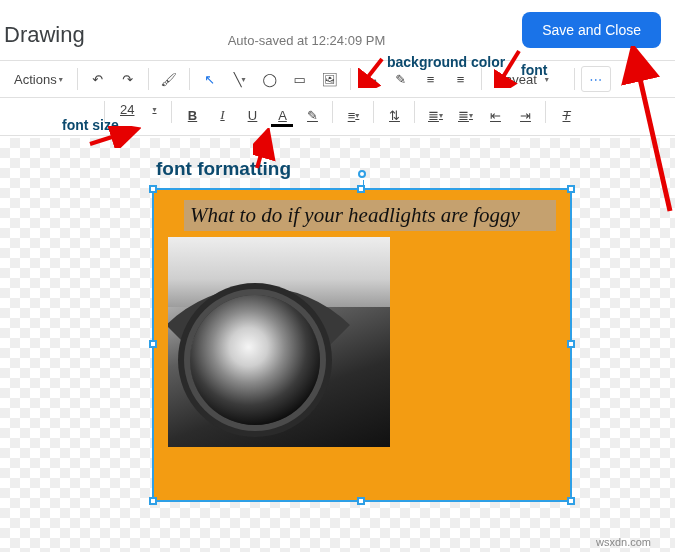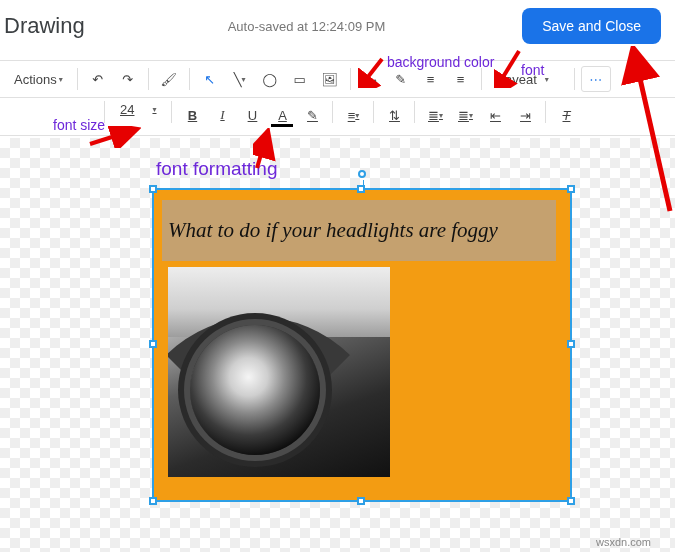--- a/index.html
+++ b/index.html
@@ -7,21 +7,21 @@
     margin: 0;
     font-family: Arial, Helvetica, sans-serif;
     background: #fff;
     width: 675px;
     height: 552px;
     overflow: hidden;
     position: relative;
   }
   .header {
     display: flex;
-    align-items: center;
+    align-items: flex-end;
     padding: 4px 14px 12px 4px;
     height: 60px;
   }
   .title {
     font-size: 22px;
     color: #3c4043;
     flex: 0 0 auto;
   }
   .autosave {
     flex: 1;
@@ -139,23 +139,23 @@
   .handle {
     position: absolute; width: 8px; height: 8px;
     background: #fff; border: 2px solid #2e9fe6;
   }
   .rot {
     position: absolute; top: -20px; left: 50%; transform: translateX(-50%);
     width: 8px; height: 8px; background: #fff; border: 2px solid #2e9fe6; border-radius: 50%;
   }
   .rot::after{content:'';position:absolute;top:8px;left:3px;width:1px;height:10px;background:#2e9fe6;}
   .title-strip {
-    margin: 10px 14px 0 8px;
+    margin: 10px 14px 0 30px;
     background: #c5a16f;
-    padding: 18px 6px;
+    padding: 3px 6px;
     font-family: 'Brush Script MT', cursive;
     font-style: italic;
     font-size: 21px;
     color: #111;
   }
   .photo {
     margin: 6px 0 0 14px;
     width: 222px; height: 210px;
     background: linear-gradient(160deg,#e8e8e8 0%,#bcbcbc 20%,#5d5d5d 45%,#2b2b2b 70%,#111 100%);
     position: relative;
@@ -164,22 +164,22 @@
   .hlamp {
     position:absolute; left:22px; top:58px; width:130px; height:130px;
     border-radius:50%;
     background: radial-gradient(circle at 45% 40%,#f5f5f5 0%,#cfcfcf 18%,#8a8a8a 34%,#3b3b3b 55%,#0d0d0d 75%);
     box-shadow: 0 0 0 6px #4b4b4b, 0 0 0 12px #2a2a2a;
   }
   .hood {position:absolute;top:0;left:0;right:0;height:70px;background:linear-gradient(180deg,#ededed,#cfcfcf 60%,#9d9d9d);}
   .wheelarch{position:absolute;top:50px;left:-40px;width:260px;height:260px;border-radius:50%;border:28px solid #393939;border-color:#393939 transparent transparent transparent;}
   .annot {
     position: absolute;
-    color: #6d28d9;
-    font-weight: normal;
+    color: #0c4a6e;
+    font-weight: bold;
     font-size: 14px;
     pointer-events: none;
   }
   svg.arrow { position: absolute; pointer-events: none; }
   .watermark {
     position: absolute; right: 24px; bottom: 4px;
     font-size: 11px; color: #888; font-family: Arial;
   }
   .tri{font-size:8px;color:#666;}
   .underline-a{position:relative;}
@@ -343,21 +343,21 @@
 <div class="annot" style="left:521px;top:62px">font</div>
 <svg class="arrow" style="left:494px;top:48px" width="30" height="40">
   <defs>
       <marker id="ah2" markerWidth="8" markerHeight="8" refX="2" refY="4" orient="auto">
         <path d="M0,0 L8,4 L0,8 Z" fill="#e60000"></path>
       </marker>
     </defs>
   <line x1="25" y1="3" x2="6" y2="34" stroke="#e60000" stroke-width="4" marker-end="url(#ah2)"></line>
 </svg>
 
-<div class="annot" style="left:53px;top:118px;line-height:15px;text-align:center">
+<div class="annot" style="left:62px;top:118px;line-height:15px;text-align:center">
   <div>font size</div>
 </div>
 <svg class="arrow" style="left:86px;top:126px" width="55" height="22">
   <defs>
       <marker id="ah3" markerWidth="8" markerHeight="8" refX="6" refY="4" orient="auto">
         <path d="M0,0 L8,4 L0,8 Z" fill="#e60000"></path>
       </marker>
     </defs>
   <line x1="4" y1="18" x2="48" y2="4" stroke="#e60000" stroke-width="4" marker-end="url(#ah3)"></line>
 </svg>

